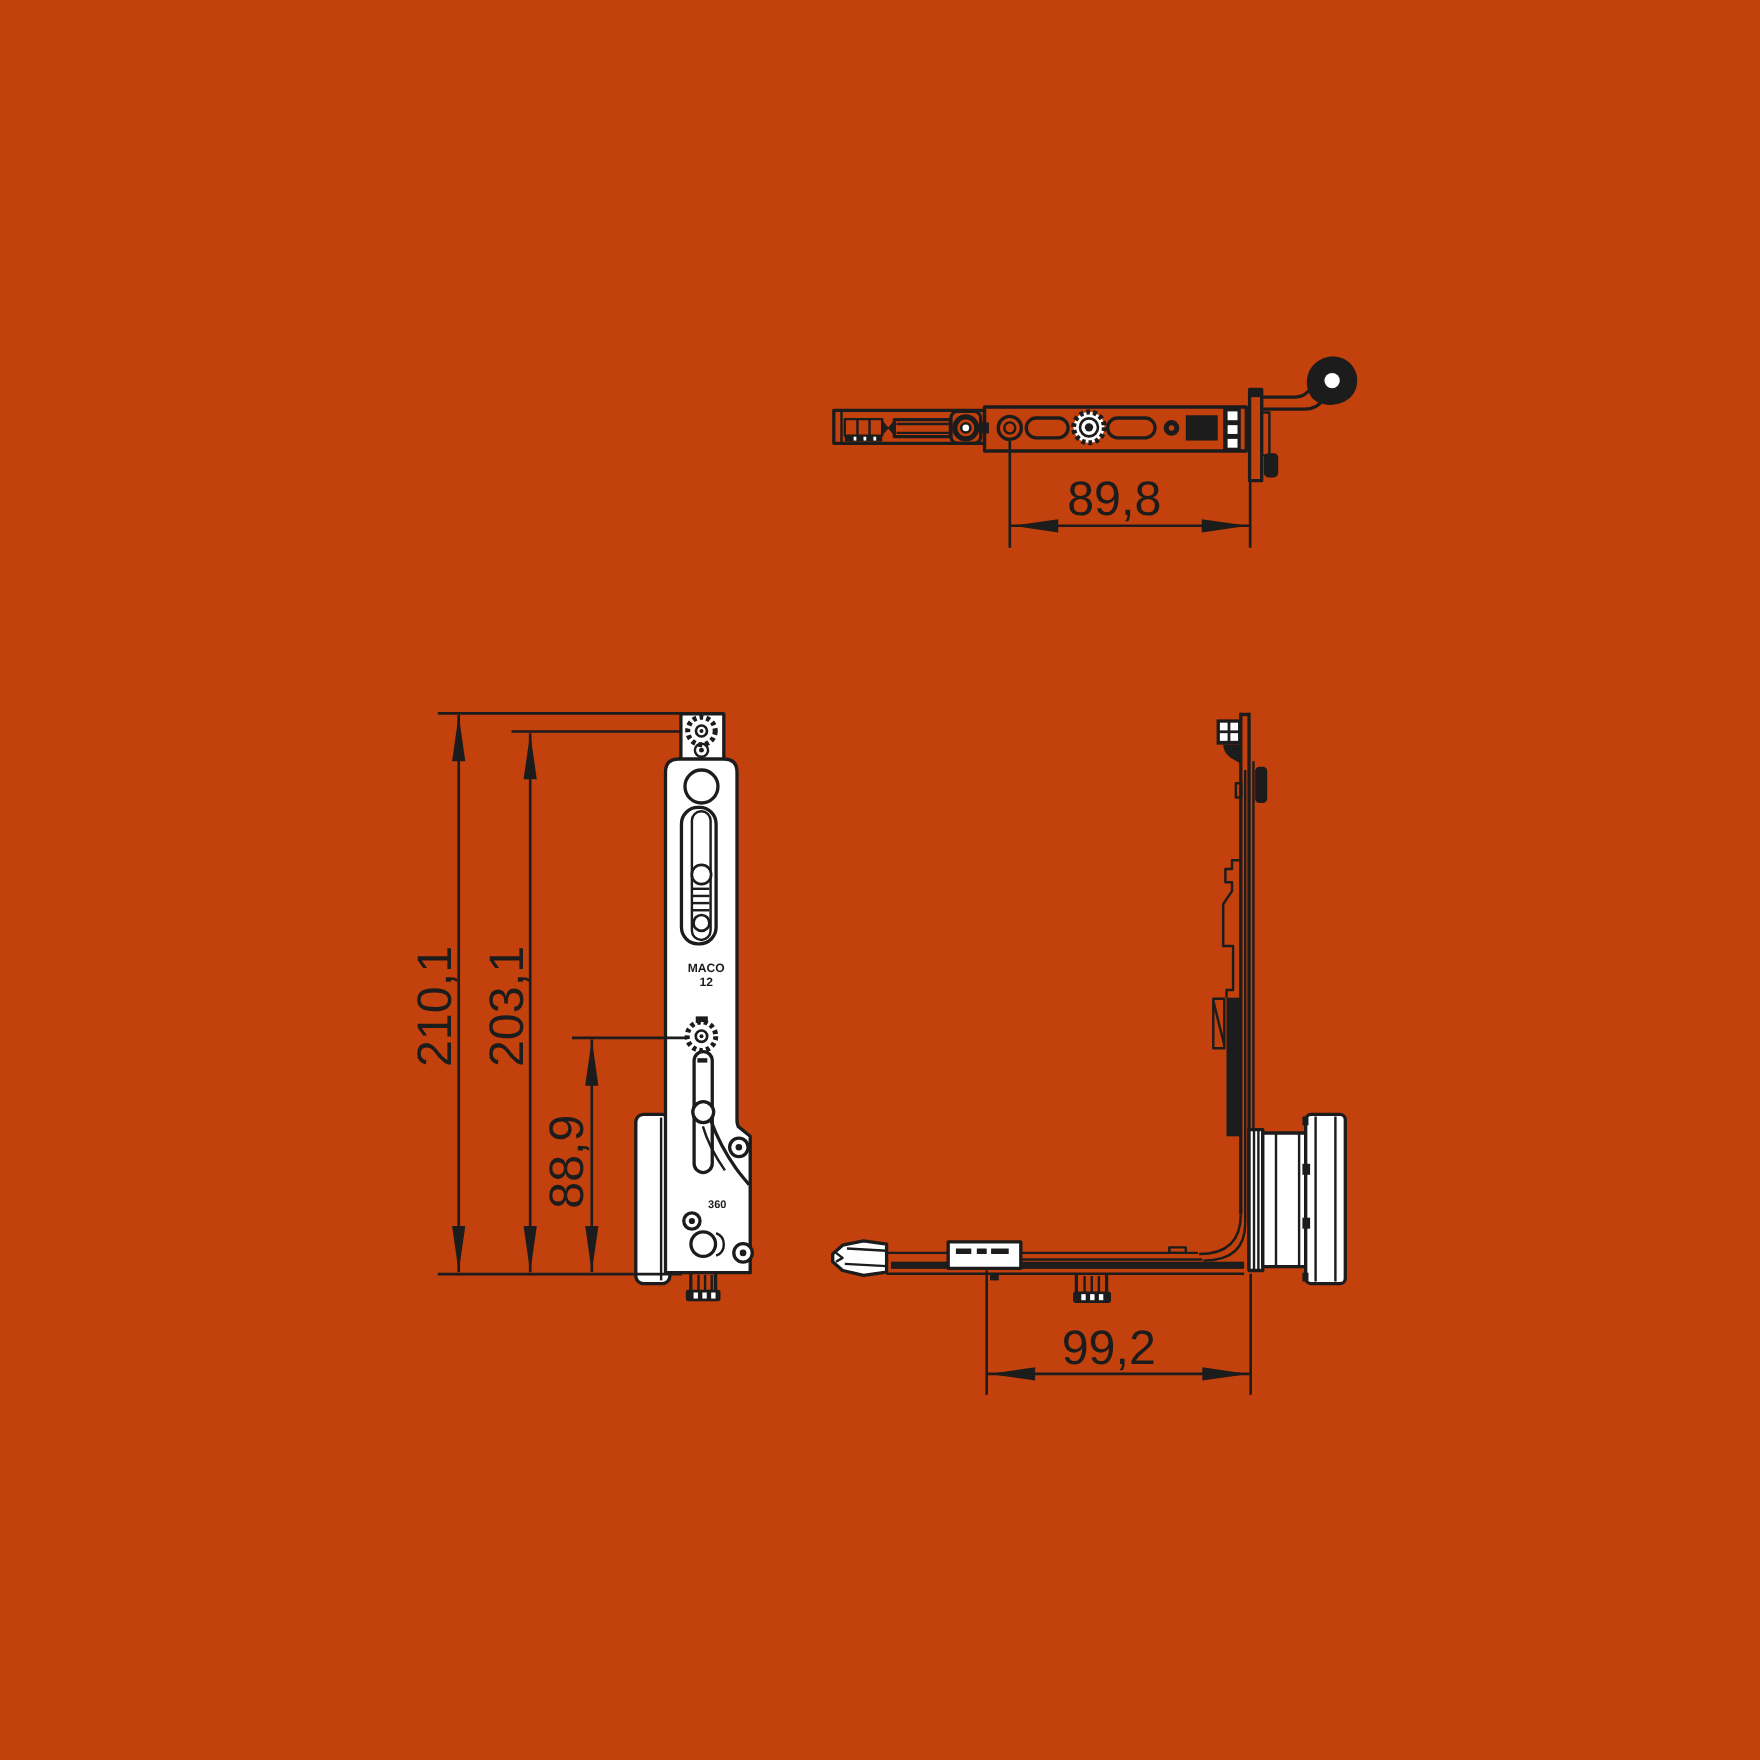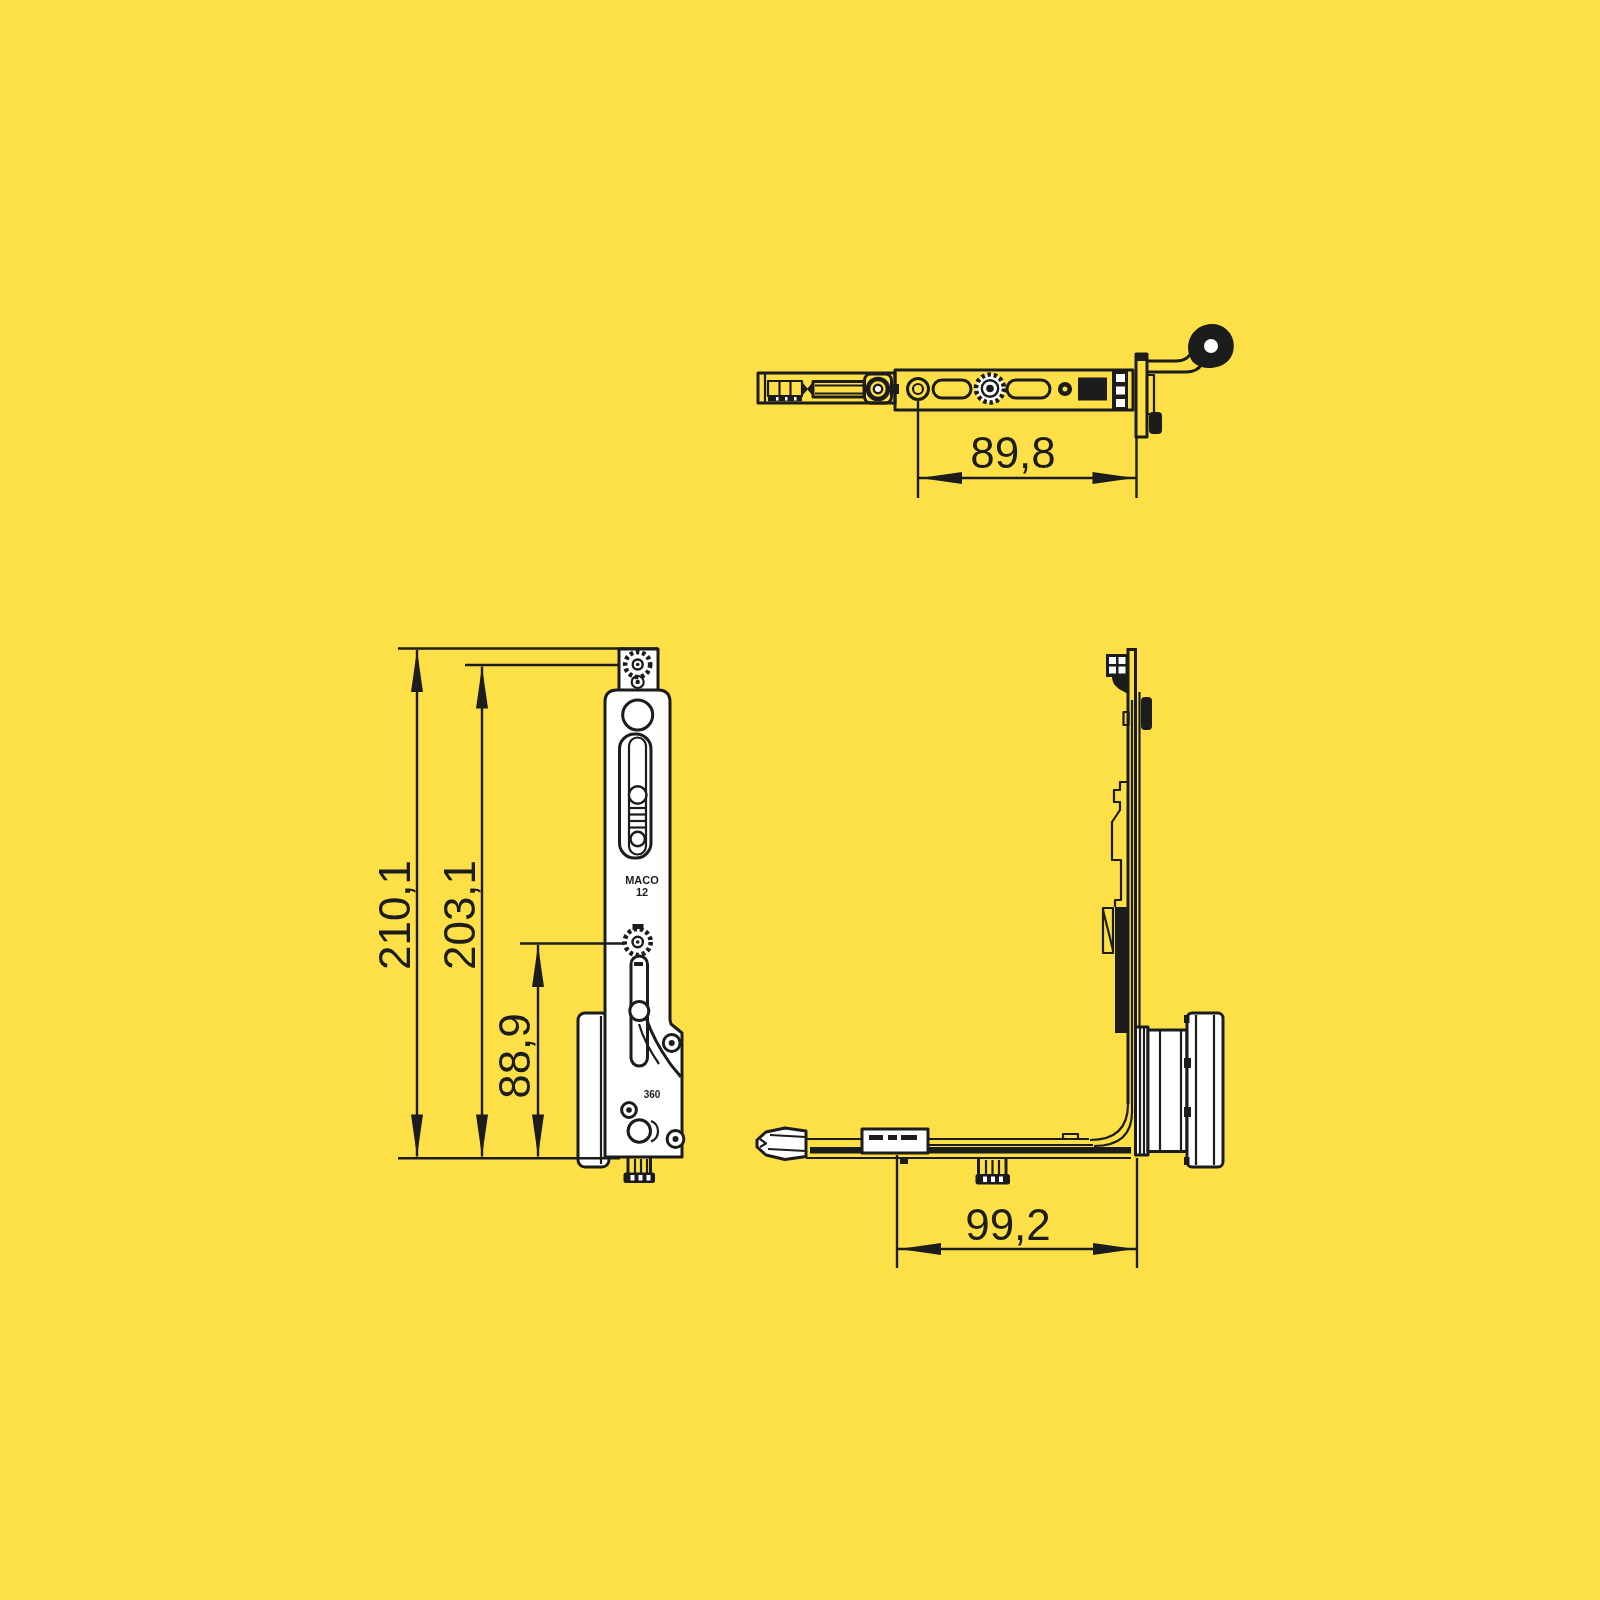--- a/index.html
+++ b/index.html
@@ -1,16 +1,16 @@
 <!DOCTYPE html>
 <html><head>
 <meta charset="utf-8">
 <style>
   html,body{margin:0;padding:0;background:#ffffff;}
-  .canvas{position:relative;width:1600px;height:1600px;background:#fde047;overflow:hidden;}
+  .canvas{position:relative;width:1600px;height:1600px;background:#c2410c;overflow:hidden;}
   svg{position:absolute;left:0;top:0;}
   
   .s  {stroke:#1c1c1c;fill:none;stroke-width:3;stroke-linejoin:round;stroke-linecap:butt;}
   .s2 {stroke:#1c1c1c;fill:none;stroke-width:2.2;stroke-linejoin:round;}
   .s4 {stroke:#1c1c1c;fill:none;stroke-width:4.6;}
   .wf {stroke:#1c1c1c;fill:#ffffff;stroke-width:3;stroke-linejoin:round;}
   .wf2{stroke:#1c1c1c;fill:#ffffff;stroke-width:2.4;stroke-linejoin:round;}
   .f  {fill:#1c1c1c;stroke:none;}
   .w  {fill:#ffffff;stroke:none;}
   .dim{stroke:#1c1c1c;fill:none;stroke-width:2.4;}

